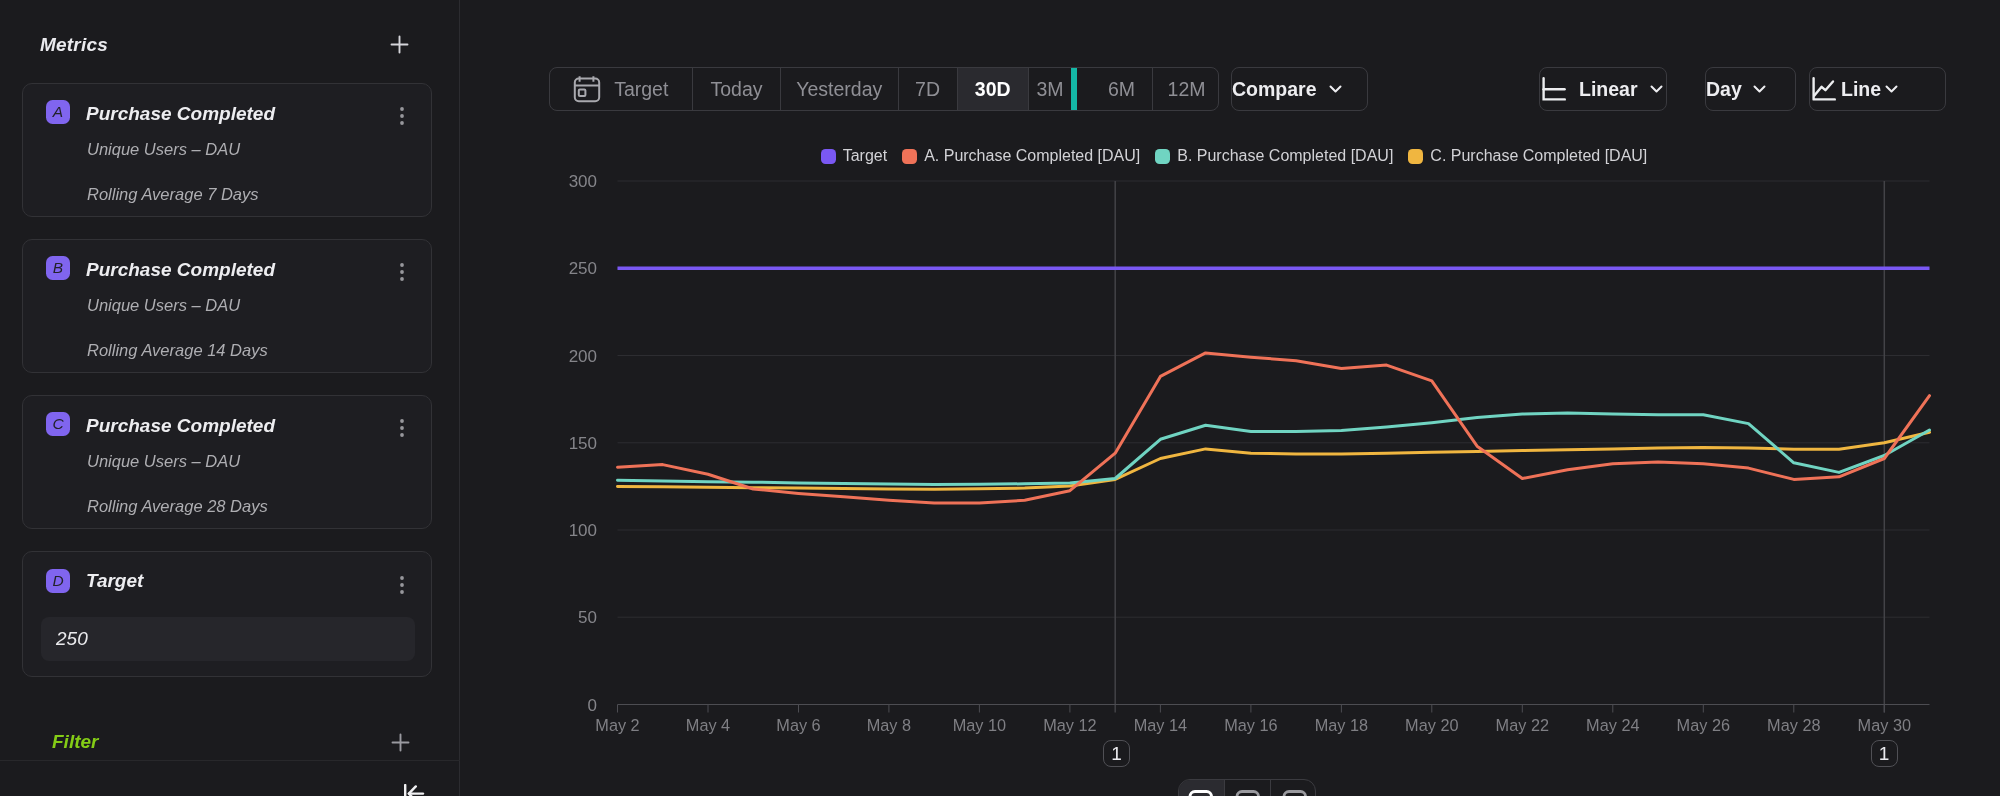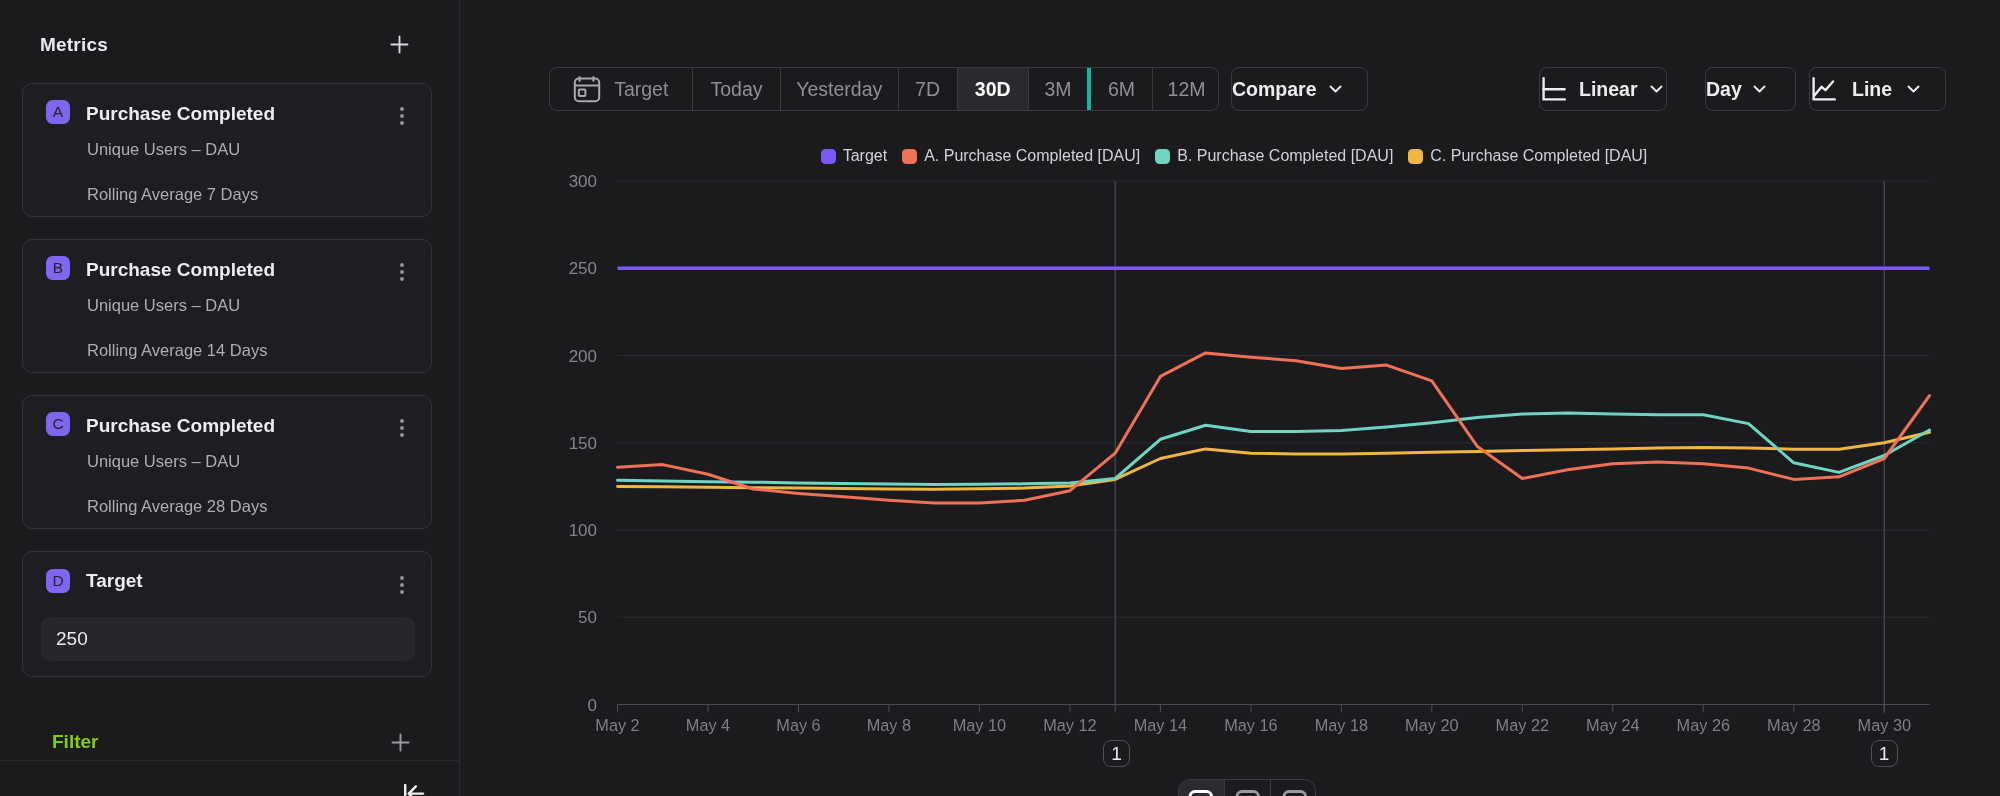--- a/index.html
+++ b/index.html
@@ -1,16 +1,16 @@
 <!DOCTYPE html>
 <html><head><meta charset="utf-8">
 <style>
 * { margin:0; padding:0; box-sizing:border-box; }
 html,body { width:2000px; height:796px; background:#1b1b1e; font-family:"Liberation Sans",sans-serif; overflow:hidden; position:relative; }
-.sidebar { position:absolute; left:0; top:0; width:460px; height:796px; border-right:1px solid #2c2c30; }
+.sidebar { position:absolute; left:0; top:0; width:460px; height:796px; border-right:1px solid #2c2c30;font-style:italic; }
 .shead { position:absolute; left:40px; top:34px; font-size:19px; font-weight:700; color:#eaeaee; letter-spacing:.2px; }
 .splus { position:absolute; left:390px; top:35px; }
 .card { position:absolute; left:22px; width:410px; background:#1e1e22; border:1px solid #323236; border-radius:10px; }
 .badge { position:absolute; left:23px; width:24px; height:24px; border-radius:6.5px; background:#8065ef; color:#22222a; font-size:15.5px; font-weight:400; display:flex; align-items:center; justify-content:center; }
 .ctitle { position:absolute; left:63px; top:19px; font-size:19px; font-weight:700; color:#ededf0; }
 .csub { position:absolute; left:64px; font-size:16.5px; color:#aeaeb2; }
 .kebab { position:absolute; right:26px; }
 .tinput { position:absolute; left:18px; top:65px; width:374px; height:44px; background:#26262b; border-radius:8px; color:#e9e9ec; font-size:19px; line-height:44px; padding-left:15px; }
 .filter { position:absolute; left:52px; top:731px; font-size:19px; font-weight:700; color:#84cc16;text-align:center; }
 .fplus { position:absolute; left:391px; top:733px; }
@@ -95,37 +95,37 @@
           <path d="M6.6 1.2v5.6M20.4 1.2v5.6M2 10.5h24"></path>
           <rect x="5.8" y="14.5" width="6.6" height="6.6" rx="1"></rect>
         </svg>
         <span>Target</span>
       </span>
     </div>
 <div class="seg" style="left:143.5px;width:88.0px;border-right:1px solid #3a3a3f;">Today</div>
 <div class="seg" style="left:231.5px;width:117.5px;border-right:1px solid #3a3a3f;">Yesterday</div>
 <div class="seg" style="left:349.0px;width:59.0px;border-right:1px solid #3a3a3f;">7D</div>
 <div class="seg active" style="left:408.0px;width:71.5px;border-right:1px solid #3a3a3f;">30D</div>
-<div class="seg" style="left:479.5px;width:62.0px;border-right:4px solid #14b8a6;">3M</div>
+<div class="seg" style="left:479.5px;width:48px;border-right:6px solid #14b8a6;">3M</div>
 <div class="seg" style="left:541.5px;width:62.0px;border-right:1px solid #3a3a3f;">6M</div>
 <div class="seg" style="left:603.5px;width:67.0px;">12M</div>
 </div>
 <div class="btn" style="left:1231px;width:137px;gap:12px;">Compare <svg width="13" height="8" viewBox="0 0 13 8" fill="none">
       <path d="M1.5 1.5l5 5 5-5" stroke="#ededf0" stroke-width="2" stroke-linecap="round" stroke-linejoin="round"></path>
     </svg></div>
 <div class="btn" style="left:1539px;width:128px;gap:12px;"><svg width="27" height="26" viewBox="0 0 27 26" fill="none" stroke="#ecedef" stroke-width="2.4" stroke-linecap="round">
       <path d="M3.6 2.2v21.2h21.2"></path>
       <path d="M3.6 13.2h21"></path>
     </svg>Linear <svg width="13" height="8" viewBox="0 0 13 8" fill="none">
       <path d="M1.5 1.5l5 5 5-5" stroke="#ededf0" stroke-width="2" stroke-linecap="round" stroke-linejoin="round"></path>
     </svg></div>
 <div class="btn" style="left:1705px;width:91px;gap:11px;">Day <svg width="13" height="8" viewBox="0 0 13 8" fill="none">
       <path d="M1.5 1.5l5 5 5-5" stroke="#ededf0" stroke-width="2" stroke-linecap="round" stroke-linejoin="round"></path>
     </svg></div>
-<div class="btn" style="left:1809px;width:137px;gap:15px;"><svg width="27" height="26" viewBox="0 0 27 26" fill="none" stroke="#ecedef" stroke-width="2.4" stroke-linecap="round" stroke-linejoin="round">
+<div class="btn" style="left:1809px;width:137px;gap:4px;"><svg width="27" height="26" viewBox="0 0 27 26" fill="none" stroke="#ecedef" stroke-width="2.4" stroke-linecap="round" stroke-linejoin="round">
       <path d="M3.6 2.2v21.2h21.2"></path>
       <path d="M4.4 19.6l7.2-8.8 3.8 3.4 7.6-8.7"></path>
     </svg>Line <svg width="13" height="8" viewBox="0 0 13 8" fill="none">
       <path d="M1.5 1.5l5 5 5-5" stroke="#ededf0" stroke-width="2" stroke-linecap="round" stroke-linejoin="round"></path>
     </svg></div>
 
 <div class="legend">
 <div class="litem">
       <span class="lsq" style="background:#7a58f3;"></span>
       <span>Target</span>

